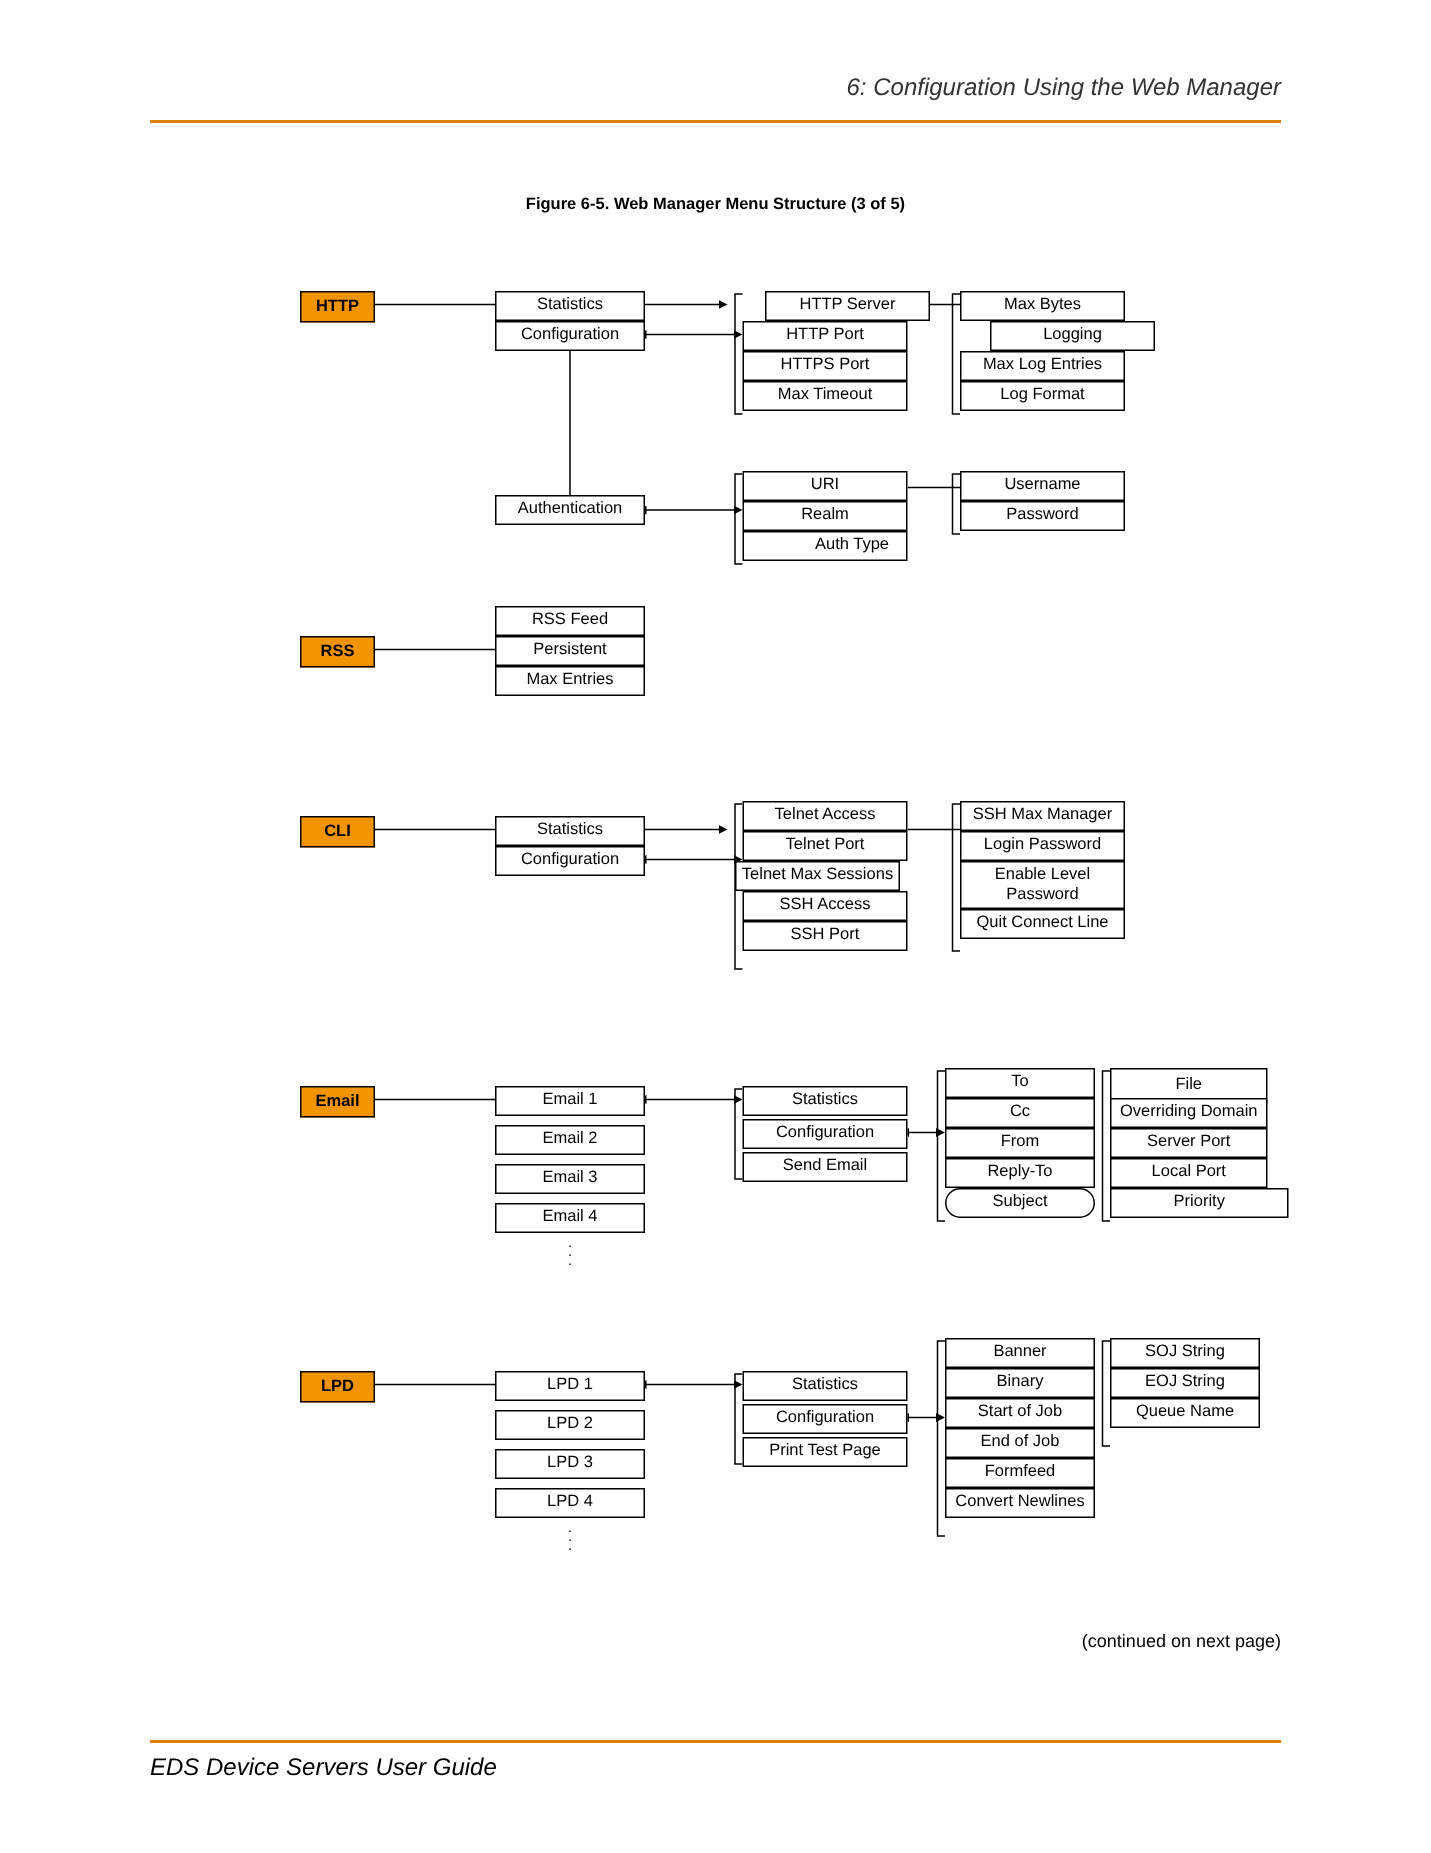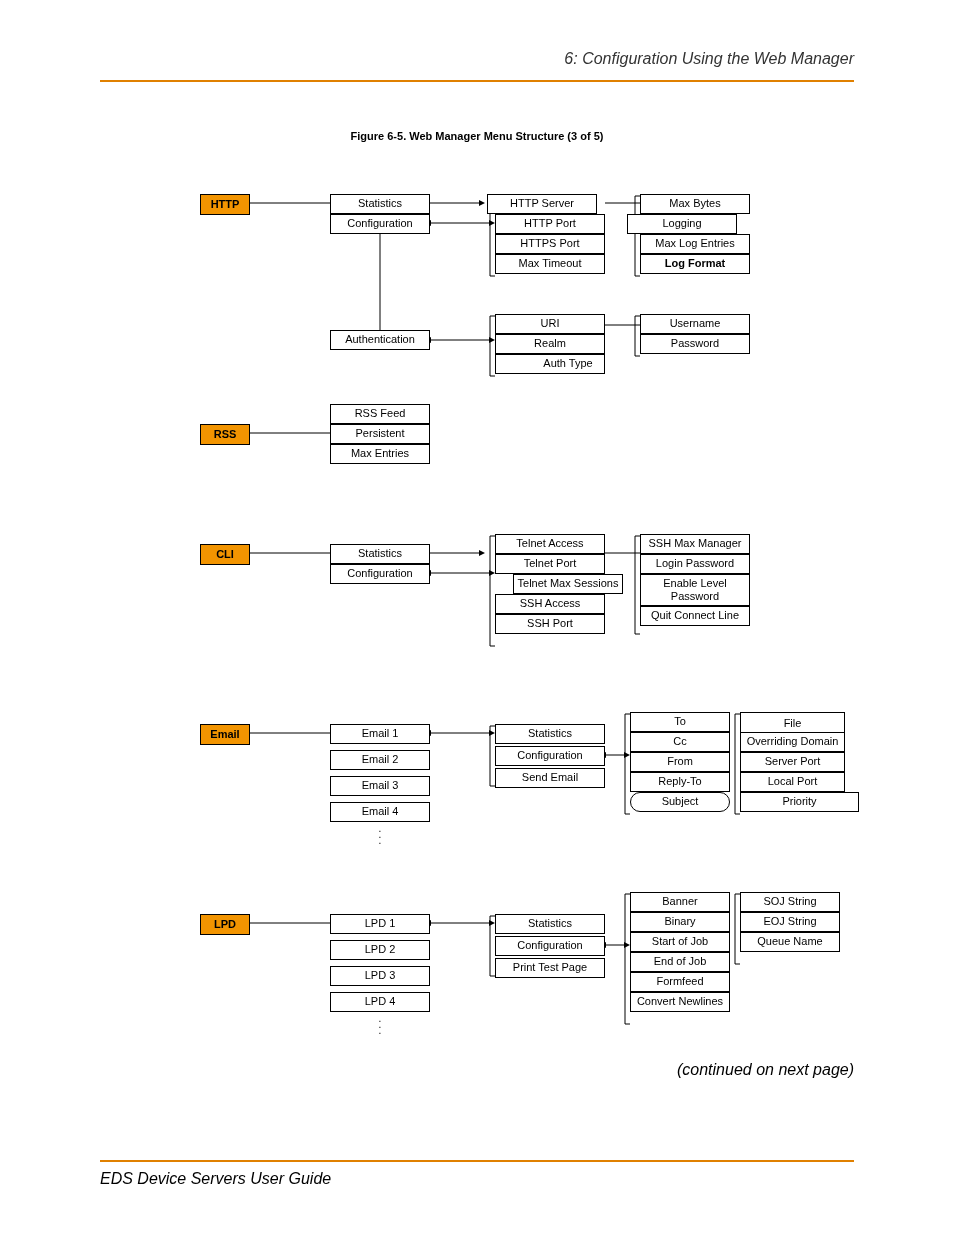--- a/index.html
+++ b/index.html
@@ -91,24 +91,23 @@
   }
   .dots {
     position: absolute;
     font-size: 10px;
     text-align: center;
     width: 10px;
     line-height: 6px;
   }
   .continued {
     position: absolute;
-    top: 1061px;
-    right: 100px;
-    font-style: italic;
-    font-size: 16px;
+    top: 1087px;
+    right: 100px;
+    font-size: 12px;
   }
   .hr-bottom {
     position: absolute;
     top: 1160px;
     left: 100px;
     right: 100px;
     border-top: 2px solid #e08000;
   }
   .footer-left {
     position: absolute;
@@ -180,29 +179,29 @@
   <polyline points="295,726 290,726 290,786 295,786"></polyline>
   <line x1="405" y1="755" x2="425" y2="755" marker-end="url(#arrR)" marker-start="url(#arrL)"></line>
   <polyline points="430,704 425,704 425,834 430,834"></polyline>
   <polyline points="540,704 535,704 535,774 540,774"></polyline>
 </svg>
 
 <div class="box orange" style="left:0;top:4px;width:50px;">HTTP</div>
 <div class="box cell" style="left:130px;top:4px;">Statistics</div>
 <div class="box cell" style="left:130px;top:24px;">Configuration</div>
 
-<div class="box cellw" style="left:287px;top:4px;">HTTP Server</div>
+<div class="box cellw" style="left:310px;top:4px;">HTTP Server</div>
 <div class="box cellw" style="left:295px;top:24px;">HTTP Port</div>
 <div class="box cellw" style="left:295px;top:44px;">HTTPS Port</div>
 <div class="box cellw" style="left:295px;top:64px;">Max Timeout</div>
 
 <div class="box cellw" style="left:440px;top:4px;">Max Bytes</div>
-<div class="box cellw" style="left:427px;top:24px;">Logging</div>
+<div class="box cellw" style="left:460px;top:24px;">Logging</div>
 <div class="box cellw" style="left:440px;top:44px;">Max Log Entries</div>
-<div class="box cellw" style="left:440px;top:64px;font-weight:bold;">Log Format</div>
+<div class="box cellw" style="left:440px;top:64px;">Log Format</div>
 
 <div class="box cell" style="left:130px;top:140px;">Authentication</div>
 
 <div class="box cellw" style="left:295px;top:124px;">URI</div>
 <div class="box cellw" style="left:295px;top:144px;">Realm</div>
 <div class="box cellw" style="left:295px;top:164px;padding-left:36px;">Auth Type</div>
 
 <div class="box cellw" style="left:440px;top:124px;">Username</div>
 <div class="box cellw" style="left:440px;top:144px;">Password</div>
 
@@ -210,21 +209,21 @@
 <div class="box cell" style="left:130px;top:214px;">RSS Feed</div>
 <div class="box cell" style="left:130px;top:234px;">Persistent</div>
 <div class="box cell" style="left:130px;top:254px;">Max Entries</div>
 
 <div class="box orange" style="left:0;top:354px;width:50px;">CLI</div>
 <div class="box cell" style="left:130px;top:354px;">Statistics</div>
 <div class="box cell" style="left:130px;top:374px;">Configuration</div>
 
 <div class="box cellw" style="left:295px;top:344px;">Telnet Access</div>
 <div class="box cellw" style="left:295px;top:364px;">Telnet Port</div>
-<div class="box cellw" style="left:313px;top:384px;">Telnet Max Sessions</div>
+<div class="box cellw" style="left:290px;top:384px;">Telnet Max Sessions</div>
 <div class="box cellw" style="left:295px;top:404px;">SSH Access</div>
 <div class="box cellw" style="left:295px;top:424px;">SSH Port</div>
 
 <div class="box cellw" style="left:440px;top:344px;">SSH Max Manager</div>
 <div class="box cellw" style="left:440px;top:364px;">Login Password</div>
 <div class="box cell2" style="left:440px;top:384px;">Enable Level Password</div>
 <div class="box cellw" style="left:440px;top:416px;">Quit Connect Line</div>
 
 <div class="box orange" style="left:0;top:534px;width:50px;">Email</div>
 <div class="box cell" style="left:130px;top:534px;">Email 1</div>

